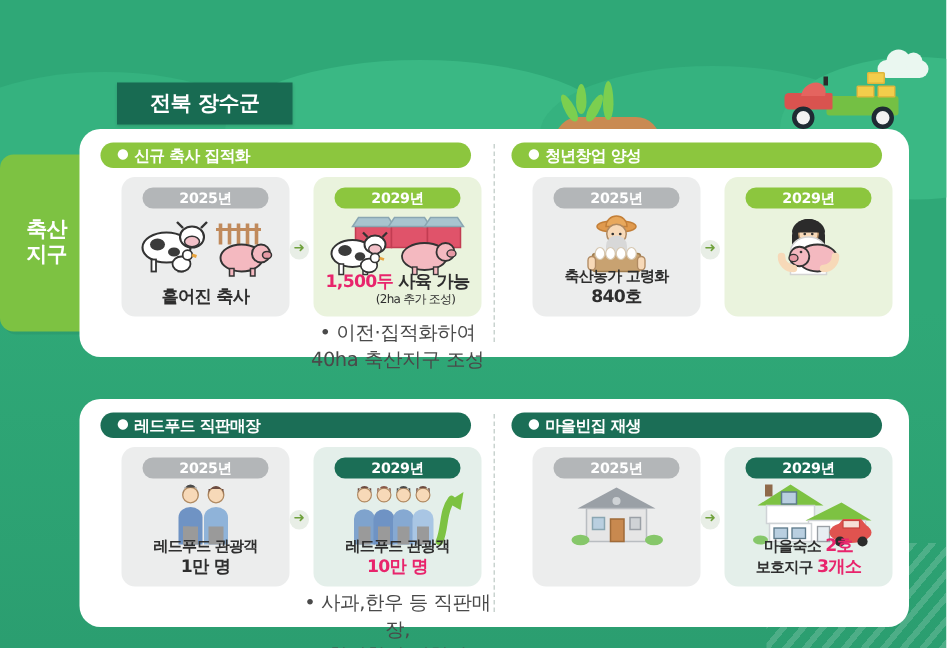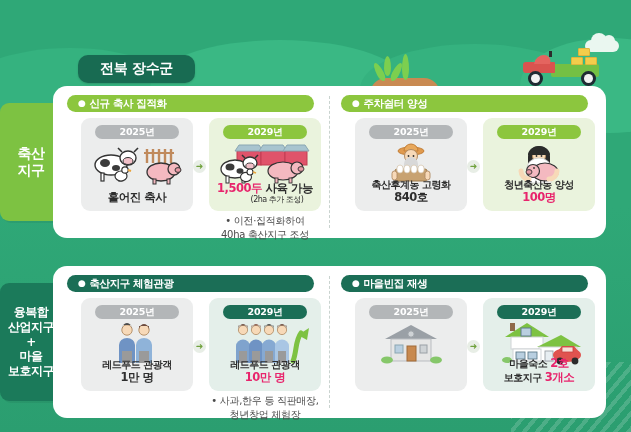--- a/index.html
+++ b/index.html
@@ -68,21 +68,21 @@
     font-size:25px; font-weight:bold; letter-spacing:-0.5px;
     text-shadow: 0 2px 3px rgba(0,70,45,.35);
     white-space:nowrap;
   }
 
   
   .region-tag {
     position:absolute; left:78px; top:55px;
     background:#186b52; color:#fff;
     font-size:14px; font-weight:bold; letter-spacing:-0.3px;
-    padding:5px 22px; border-radius:10px;
+    padding:5px 22px; border-radius:0;
     box-shadow: 0 1px 2px rgba(0,0,0,.15);
   }
 
   
   .panel {
     position:absolute; left:53px; width:553px;
     background:#ffffff;
     border-radius:14px;
   }
   .panel.top { top:86px; height:152px; }
@@ -158,21 +158,21 @@
 
   .arrow {
     position:absolute; left:126px; top:74px;
     width:13px; height:13px; border-radius:50%;
     background:#e8eee6; color:#6fa13c;
     font-size:9px; line-height:13px; text-align:center; font-weight:bold;
   }
 
   .note {
     position:absolute; width:130px; left:133px; top:128px;
-    text-align:center; font-size:10px; color:#4a4a4a;
+    text-align:center; font-size:13px; color:#4a4a4a;
     letter-spacing:-0.3px; line-height:1.35;
   }
 
   
   .stripe-deco {
     position:absolute; right:0; bottom:0; width:120px; height:70px;
     background: repeating-linear-gradient(-50deg,
       rgba(255,255,255,.16) 0 4px, rgba(255,255,255,0) 4px 10px);
   }
 </style>
@@ -315,21 +315,21 @@
 
       <div class="note">
         <span>• 이전·집적화하여</span><br>
         <span>40ha 축산지구 조성</span>
       </div>
     </div>
 
     <div class="half right">
       <div class="sec-pill green">
         <span class="dot">●</span>
-        <span>주차쉼터 양성</span>
+        <span>청년창업 양성</span>
       </div>
 
       <div class="card before">
         <div class="yr-badge grey">2025년</div>
         <div class="art">
           <svg viewBox="0 0 112 44" width="112" height="44">
             <ellipse cx="56" cy="10" rx="13" ry="4" fill="#e09a4e" stroke="#c37f38" stroke-width="1"></ellipse>
             <path d="M49 10 a7 7 0 0 1 14 0 z" fill="#e8a85c" stroke="#c37f38" stroke-width="1"></path>
             <circle cx="56" cy="15" r="6.5" fill="#f7d9b8" stroke="#b08a62" stroke-width="1"></circle>
             <circle cx="53.5" cy="15" r="0.9" fill="#333"></circle>
@@ -341,21 +341,21 @@
               <ellipse cx="45" cy="28" rx="3.2" ry="4"></ellipse>
                 <ellipse cx="52" cy="28" rx="3.2" ry="4"></ellipse>
               <ellipse cx="59" cy="28" rx="3.2" ry="4"></ellipse>
                 <ellipse cx="66" cy="28" rx="3.2" ry="4"></ellipse>
             </g>
             <rect x="37" y="30" width="5" height="9" rx="2.5" fill="#f7d9b8" stroke="#b08a62" stroke-width="0.9"></rect>
             <rect x="70" y="30" width="5" height="9" rx="2.5" fill="#f7d9b8" stroke="#b08a62" stroke-width="0.9"></rect>
           </svg>
         </div>
         <div class="card-label">
-          <span>축산후계농 고령화</span><br>
+          <span>축산농가 고령화</span><br>
           <span class="big">840호</span>
         </div>
       </div>
 
       <div class="arrow">➜</div>
 
       <div class="card after green">
         <div class="yr-badge green">2029년</div>
         <div class="art">
           <svg viewBox="0 0 112 44" width="112" height="44">
@@ -366,39 +366,32 @@
             <path d="M45 14 a11 9 0 0 1 22 0 l-22 0 z" fill="#2b2b2b"></path>
             <path d="M44 42 l0 -15 a12 10 0 0 1 24 0 l0 15 z" fill="#fff" stroke="#d4d4d4" stroke-width="1"></path>
             <ellipse cx="62" cy="31" rx="13" ry="9" fill="#f4b9c0" stroke="#333" stroke-width="1.2"></ellipse>
             <circle cx="50" cy="30" r="6.5" fill="#f4b9c0" stroke="#333" stroke-width="1.2"></circle>
             <ellipse cx="46" cy="31" rx="3" ry="2.4" fill="#e79aa5" stroke="#333" stroke-width="0.9"></ellipse>
             <circle cx="51" cy="27" r="0.9" fill="#333"></circle>
             <path d="M38 30 a8 8 0 0 0 8 8" stroke="#f7d9b8" stroke-width="5" fill="none" stroke-linecap="round"></path>
             <path d="M74 30 a8 8 0 0 1 -8 8" stroke="#f7d9b8" stroke-width="5" fill="none" stroke-linecap="round"></path>
           </svg>
         </div>
-        <div class="card-label">
-          <span>청년축산농 양성</span><br>
-          <span class="big hl">100명</span>
-        </div>
       </div>
     </div>
   </div>
 
-  <div class="district d2">
-    <span>융복합<br>산업지구<br>+<br>마을<br>보호지구</span>
-  </div>
 
   <div class="panel bottom">
     <div class="divider-v"></div>
 
     <div class="half left">
       <div class="sec-pill teal">
         <span class="dot">●</span>
-        <span>축산지구 체험관광</span>
+        <span>레드푸드 직판매장</span>
       </div>
 
       <div class="card before">
         <div class="yr-badge grey">2025년</div>
         <div class="art">
           <svg viewBox="0 0 112 44" width="112" height="44">
             <g>
               <circle cx="46" cy="9" r="5.2" fill="#f7d9b8" stroke="#b08a62" stroke-width="0.9"></circle>
               <path d="M41 8 a5 6 0 0 1 10 0 l-1 -4 l-8 0 z" fill="#4a4a4a"></path>
               <path d="M38 42 l0 -18 a8 7 0 0 1 16 0 l0 18 z" fill="#6f93c4"></path>

